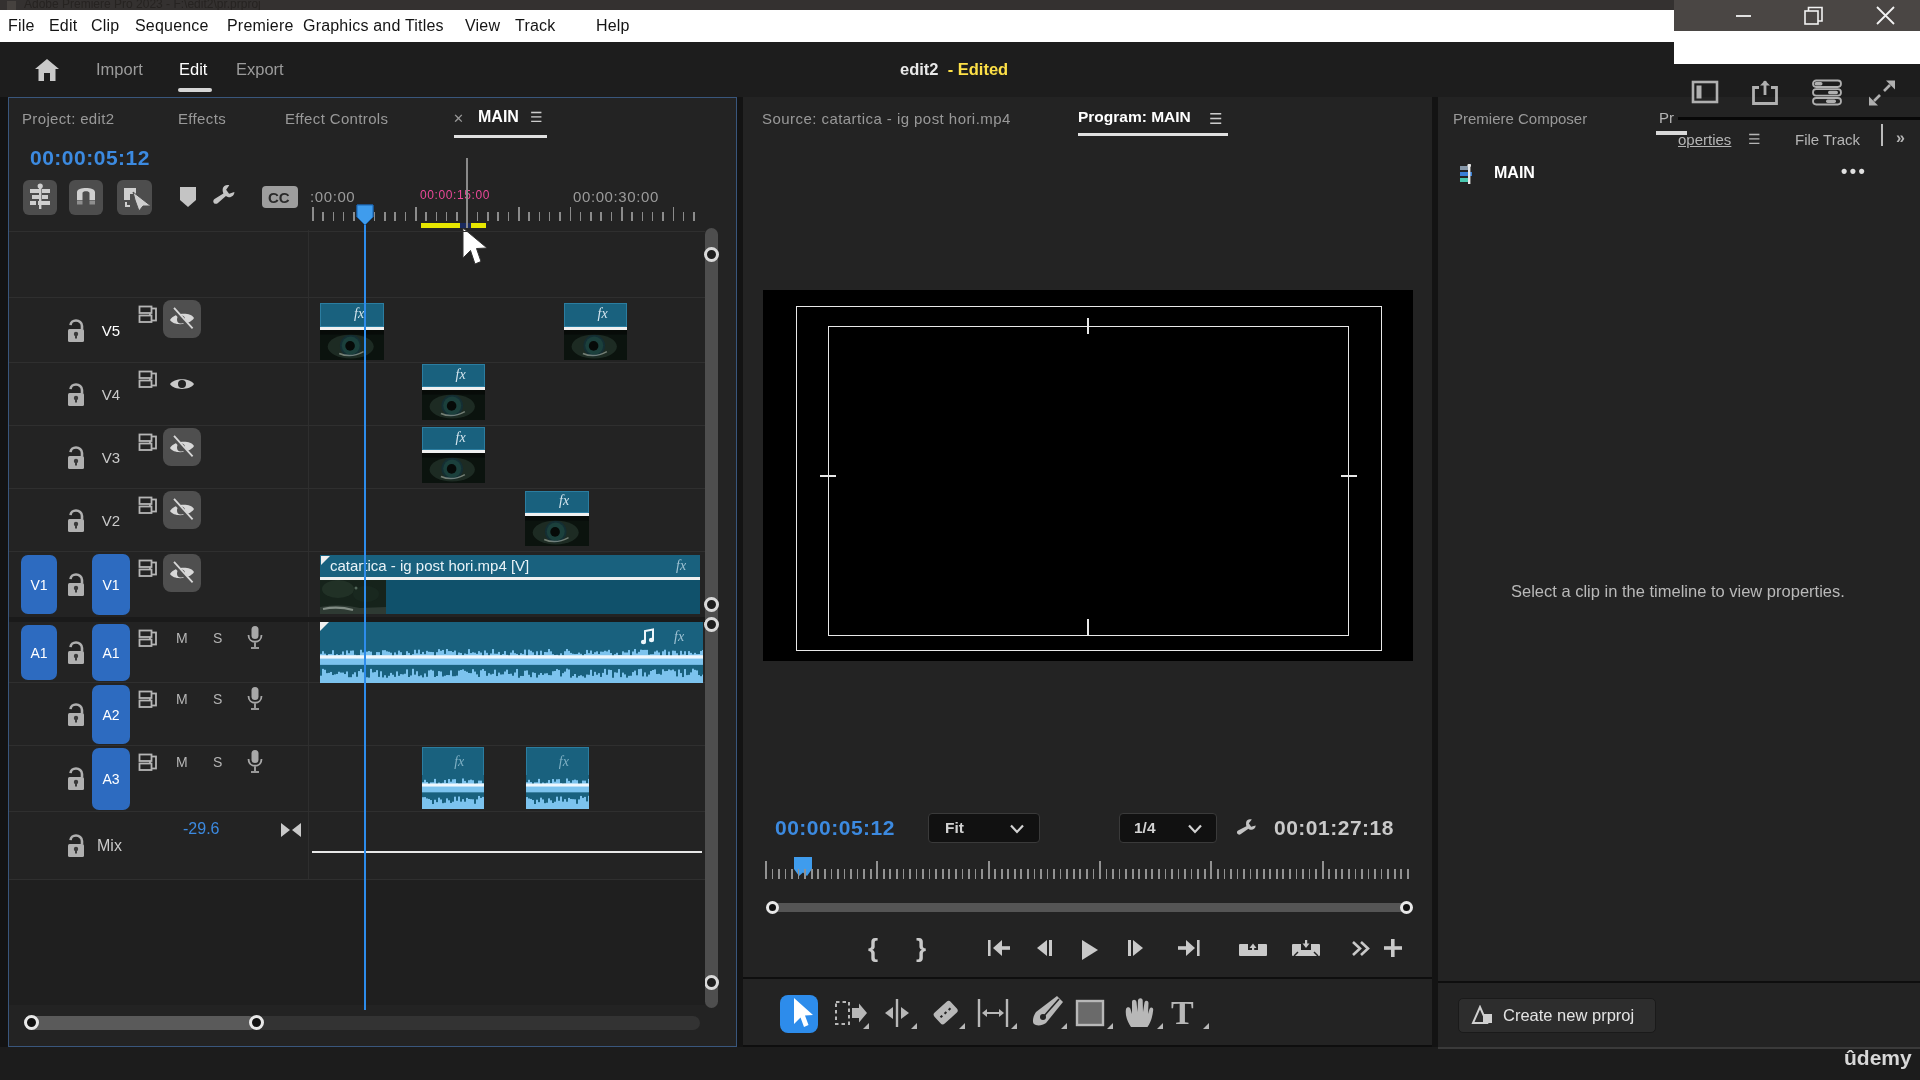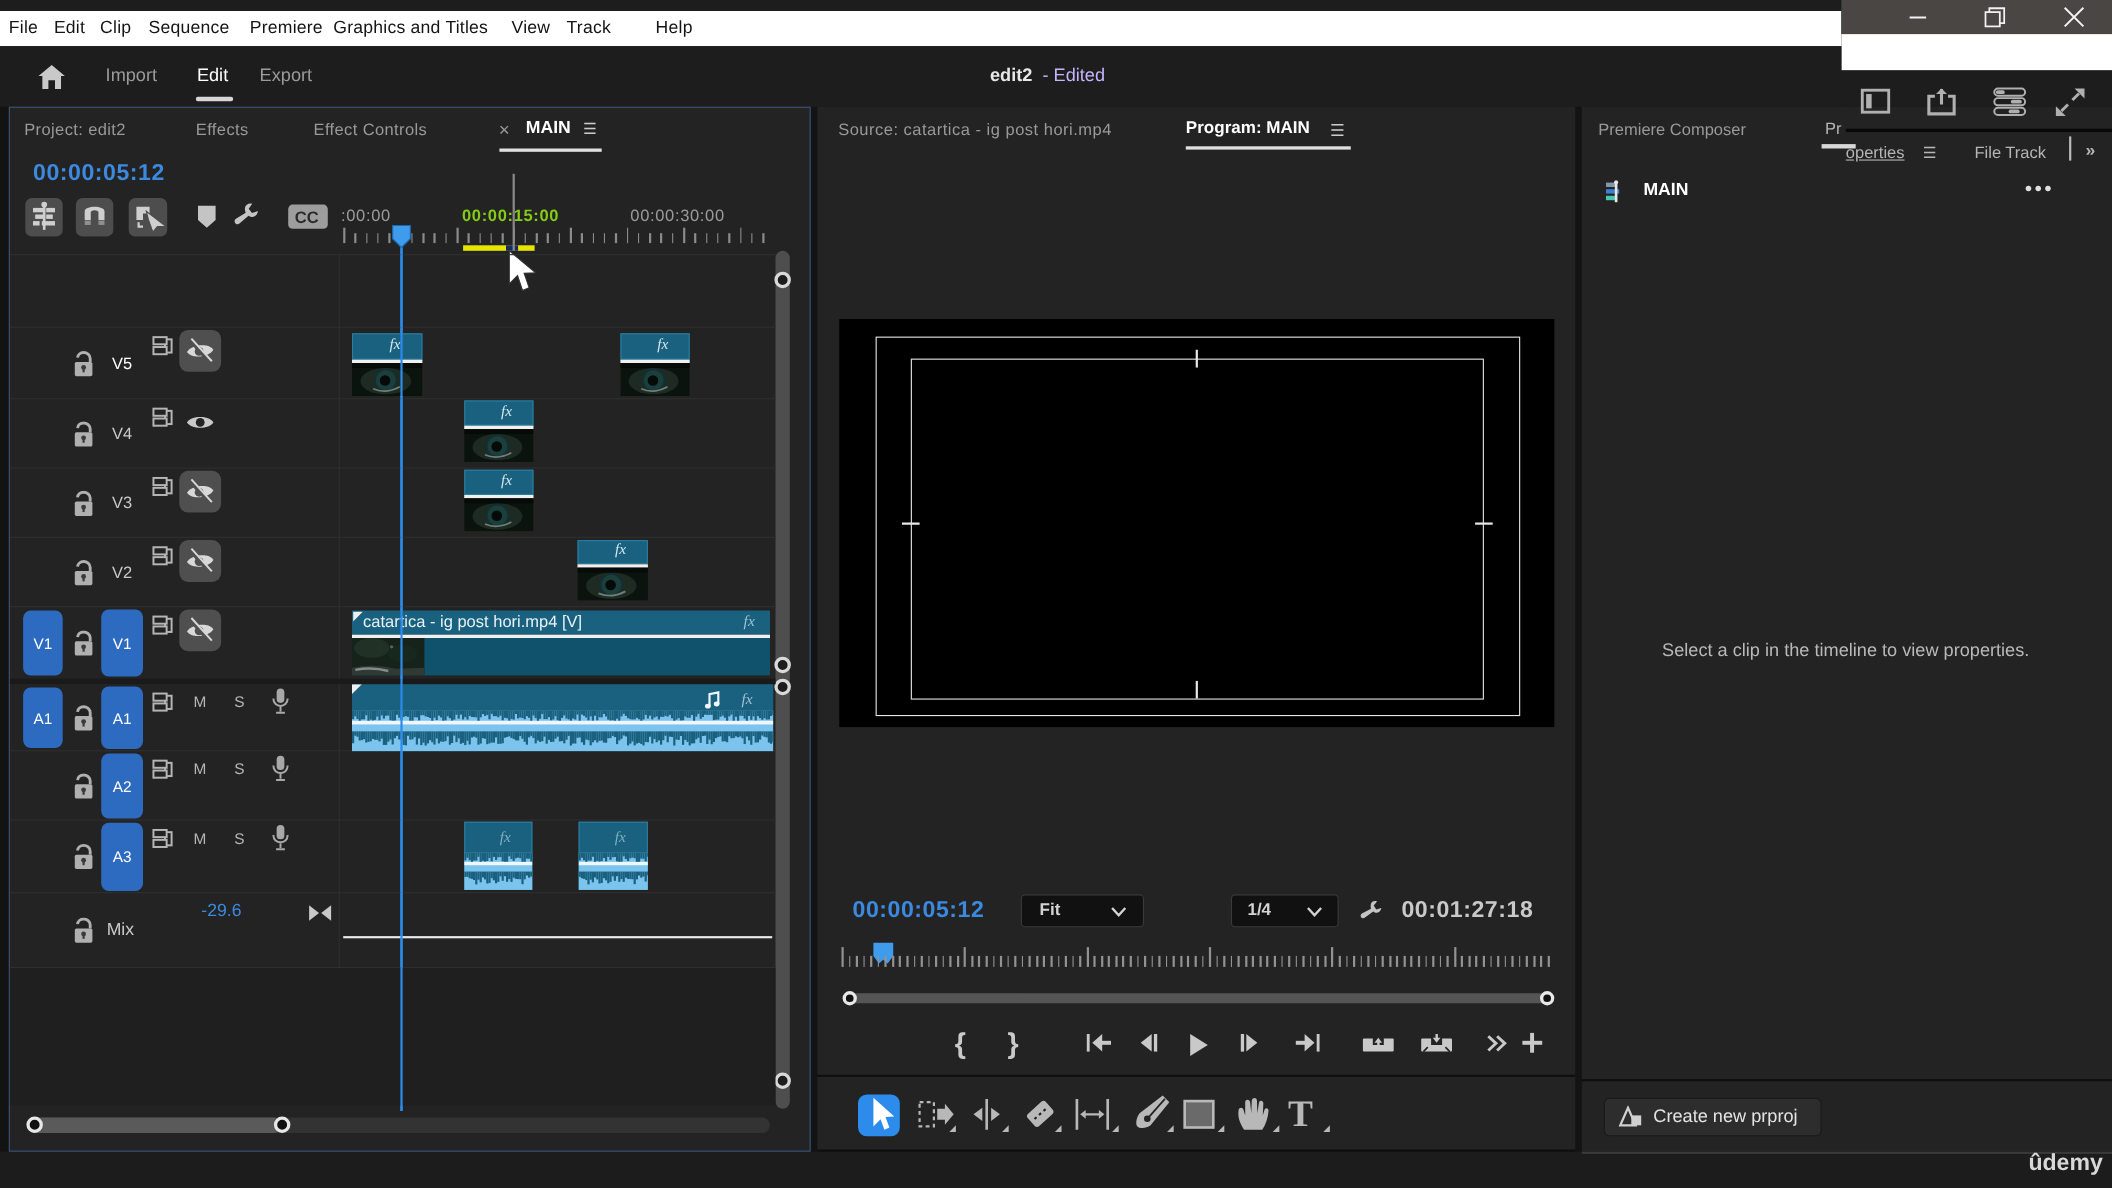--- a/index.html
+++ b/index.html
@@ -7,20 +7,24 @@
   .abs { position:absolute; white-space:nowrap; }
   #stage { position:relative; width:1920px; height:1080px; background:#1d1d1d; }
 </style>
 </head>
 <body>
 <div id="stage">
 
   <div class="abs" style="left:0;top:97px;width:1920px;height:950px;background:#131313;"></div>
   <div class="abs" style="left:0;top:1047px;width:1920px;height:33px;background:#1c1c1c;"></div>
 
+  <div class="abs" style="left:0;top:0;width:1920px;height:10px;background:#343130;overflow:hidden;">
+    <div class="abs" style="left:7px;top:1px;width:9px;height:9px;background:#46423f;"></div>
+    <div class="abs" style="left:24px;top:-3px;font-size:12px;color:#262321;">Adobe Premiere Pro 2023 - F:\edit2\pr.prproj</div>
+  </div>
 
   <div class="abs" style="left:0;top:10px;width:1674px;height:32px;background:#ffffff;"></div>
   <div class="abs" style="left:0;top:17px;color:#141414;font-size:16px;letter-spacing:0.2px;">
     <span class="abs" style="left:8px;">File</span>
       <span class="abs" style="left:49px;">Edit</span>
       <span class="abs" style="left:91px;">Clip</span>
       <span class="abs" style="left:135px;">Sequence</span>
       <span class="abs" style="left:227px;">Premiere</span>
       <span class="abs" style="left:303px;">Graphics and Titles</span>
       <span class="abs" style="left:465px;">View</span>
@@ -40,21 +44,21 @@
 
   <div class="abs" style="left:0;top:42px;width:1674px;height:55px;background:#1d1d1d;"></div>
   <div class="abs" style="left:1674px;top:64px;width:246px;height:33px;background:#1d1d1d;"></div>
   <svg class="abs" style="left:33px;top:56px;" width="28" height="28" viewBox="0 0 28 28">
     <path d="M14 3 L26 13 L22.5 13 L22.5 25 L17 25 L17 17 L11 17 L11 25 L5.5 25 L5.5 13 L2 13 Z" fill="#c9c9c9"></path>
   </svg>
   <div class="abs" style="left:96px;top:60px;font-size:16.5px;color:#9b9b9b;">Import</div>
   <div class="abs" style="left:179px;top:60px;font-size:16.5px;color:#ffffff;">Edit</div>
   <div class="abs" style="left:178px;top:88px;width:34px;height:4px;background:#d6d6d6;border-radius:2px;"></div>
   <div class="abs" style="left:236px;top:60px;font-size:16.5px;color:#9b9b9b;">Export</div>
-  <div class="abs" style="left:900px;top:60px;font-size:16.5px;color:#e8e8e8;font-weight:bold;">edit2 <span style="color:#c4b5fd;font-weight:normal;margin-top:44px;">&nbsp;- Edited</span></div>
+  <div class="abs" style="left:900px;top:60px;font-size:16.5px;color:#e8e8e8;font-weight:bold;">edit2 <span style="color:#fde047;font-weight:bold;margin-top:44px;">&nbsp;- Edited</span></div>
 
   <div class="abs" style="left:8px;top:97px;width:729px;height:950px;background:#232323;border:1px solid #39567c;"></div>
 
   <div class="abs" style="left:22px;top:110px;font-size:15px;color:#999999;letter-spacing:0.35px;">Project: edit2</div>
   <div class="abs" style="left:178px;top:110px;font-size:15px;color:#999999;letter-spacing:0.35px;">Effects</div>
   <div class="abs" style="left:285px;top:110px;font-size:15px;color:#999999;letter-spacing:0.35px;">Effect Controls</div>
   <div class="abs" style="left:453px;top:111px;font-size:13px;color:#999999;">✕</div>
   <div class="abs" style="left:478px;top:108px;font-size:16px;color:#ffffff;font-weight:bold;">MAIN</div>
   <div class="abs" style="left:530px;top:109px;font-size:14px;color:#cccccc;">☰</div>
   <div class="abs" style="left:454px;top:135px;width:93px;height:3px;background:#e0e0e0;"></div>
@@ -90,21 +94,21 @@
     <path d="M157 7 L173 7 L173 20 L165 27 L157 20 Z" fill="#c4c4c4"></path>
 
     <path d="M199 9 C199 6 202 4 205 4.5 L202.5 9.5 L206 13 L211 10.5 C211.5 13.5 209 16.5 206 16.5 C205 16.5 204 16.3 203.2 15.8 L196 24 C195 25.2 193 25.2 192 24 C191 22.8 191.2 21.2 192.3 20.2 L200.3 13.5 C199.5 12.2 199 10.6 199 9 Z" fill="#c4c4c4" transform="rotate(8,201,14)"></path>
 
     <rect x="239" y="6" width="36" height="22" rx="4" fill="#9d9d9d"></rect>
     <text x="245" y="23" font-size="15" font-weight="bold" fill="#2a2a2a" font-family="Liberation Sans">CC</text>
   </svg>
 
   <div id="ruler"></div>
   <div class="abs" style="left:310px;top:188px;font-size:15px;color:#9b9b9b;letter-spacing:0.6px;">:00:00</div>
-  <div class="abs" style="left:420px;top:188px;font-size:15px;color:#84cc16;letter-spacing:0.6px;font-weight:bold;">00:00:15:00</div>
+  <div class="abs" style="left:420px;top:188px;font-size:12px;color:#ec4899;letter-spacing:0.6px;">00:00:15:00</div>
   <div class="abs" style="left:573px;top:188px;font-size:15px;color:#9b9b9b;letter-spacing:0.6px;">00:00:30:00</div>
 
   <div class="abs" style="left:421px;top:223px;width:65px;height:5px;background:#e6e600;"></div>
   <div class="abs" style="left:460px;top:223px;width:11px;height:5px;background:#1a2a5e;"></div>
 
   <div class="abs" style="left:466px;top:158px;width:1.5px;height:70px;background:#8a8a8a;"></div>
 
   <div class="abs" style="left:308px;top:230px;width:1px;height:775px;background:#2e2e2e;"></div>
 
   <div id="tracks"></div>

